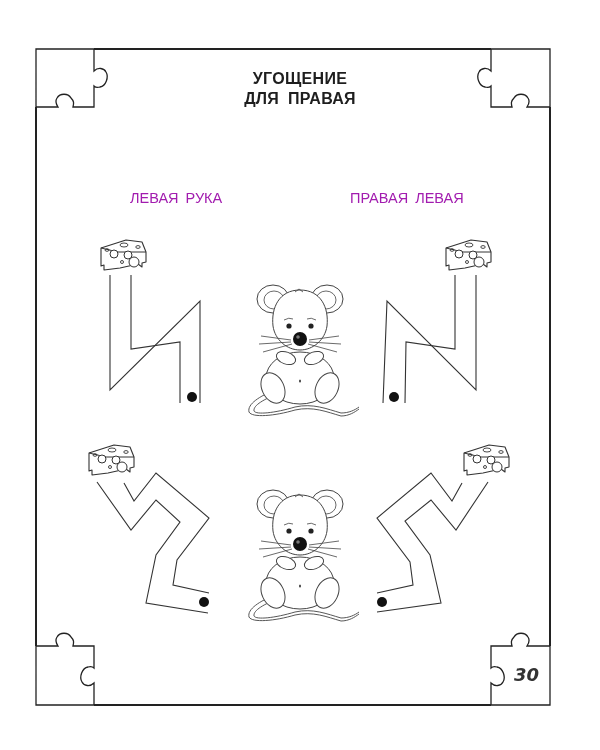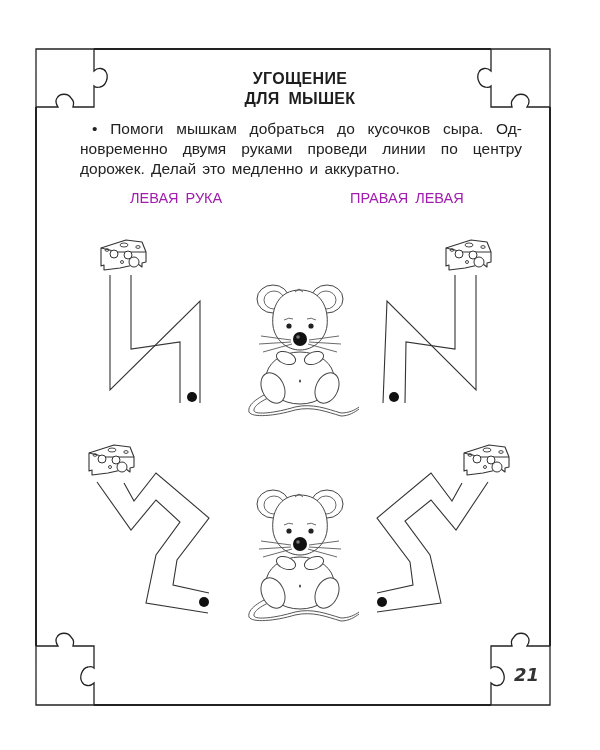--- a/index.html
+++ b/index.html
@@ -119,25 +119,20 @@
       <polyline points="462,483 452,501 431,473 377,518 410,562 413,585 377,593"></polyline>
     </g>
     <circle cx="382" cy="602" r="5" fill="#111"></circle>
     <use href="#cheese" x="461" y="443"></use>
 
     <use href="#mouse" x="255" y="278"></use>
     <use href="#mouse" x="255" y="483"></use>
   </svg>
 
   <div class="title l1">УГОЩЕНИЕ</div>
-  <div class="title l2">ДЛЯ МЫШЕК</div>
+  <div class="title l2">ДЛЯ ПРАВАЯ</div>
 
-  <div class="instr">
-    <span class="line first">• Помоги мышкам добраться до кусочков сыра. Од-</span>
-    <span class="line">новременно двумя руками проведи линии по центру</span>
-    <span class="line last">дорожек. Делай это медленно и аккуратно.</span>
-  </div>
 
   <div class="hand-label hand-left">ЛЕВАЯ РУКА</div>
   <div class="hand-label hand-right">ПРАВАЯ ЛЕВАЯ</div>
 
-  <div class="page-num">21</div>
+  <div class="page-num">30</div>
 </div>
 
 </body></html>

